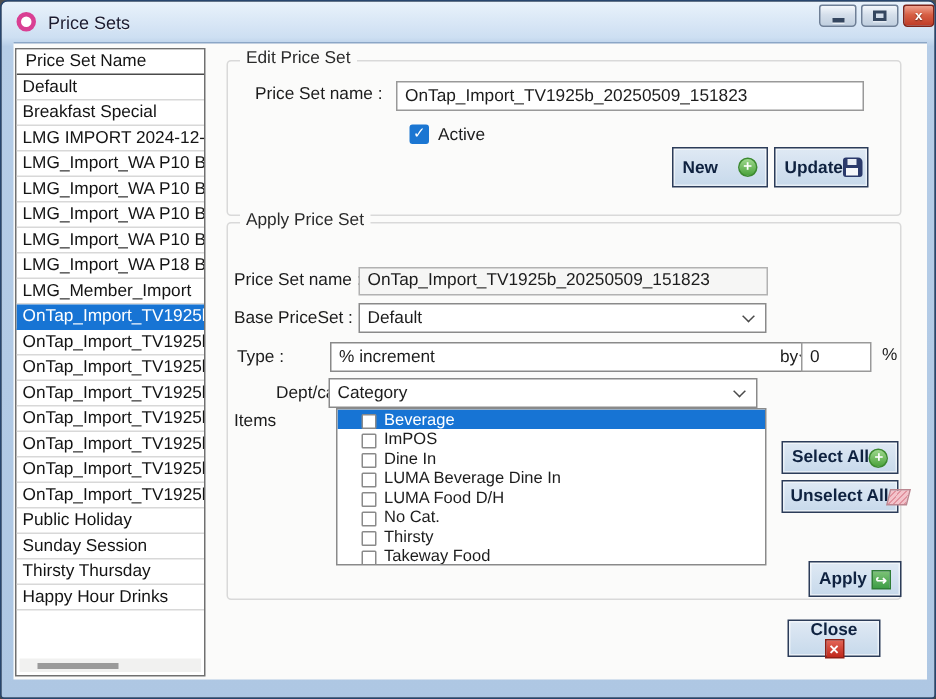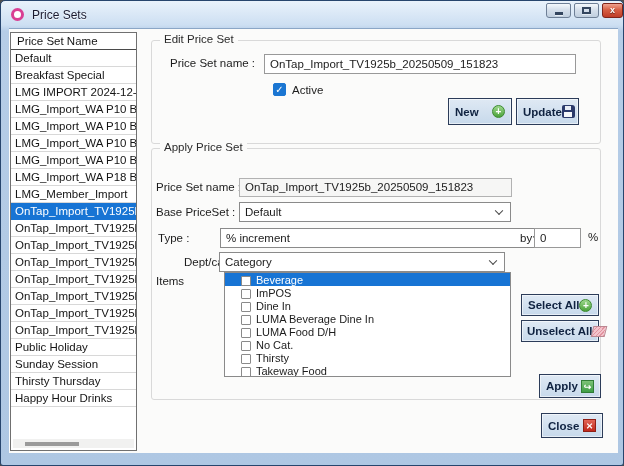--- a/index.html
+++ b/index.html
@@ -248,19 +248,19 @@
       <div class="btn" style="left:369px; top:171px; width:78px; height:22px; padding:0 3px 0 5px;">
         <span class="btxt">Unselect All</span>
         <span class="ico-eraser"></span>
       </div>
       <div class="btn" style="left:387px; top:225px; width:62px; height:24px;">
         <span class="btxt">Apply</span>
         <span class="ico-apply">↪</span>
       </div>
     </div>
 
-    <div class="btn" style="left:532px; top:384px; width:62px; height:25px;">
+    <div class="btn" style="left:516px; top:384px; width:62px; height:25px;flex-direction:column;">
       <span class="btxt">Close</span>
       <span class="ico-close">✕</span>
     </div>
 
   </div>
 </div>
 
 </body></html>

